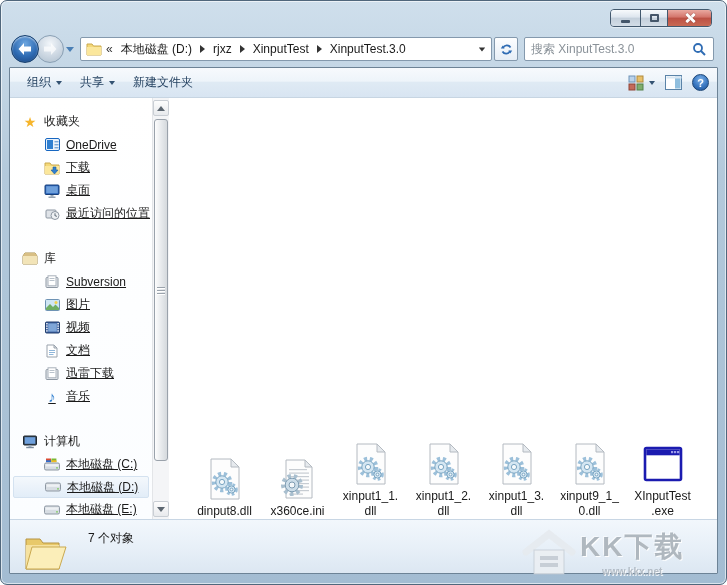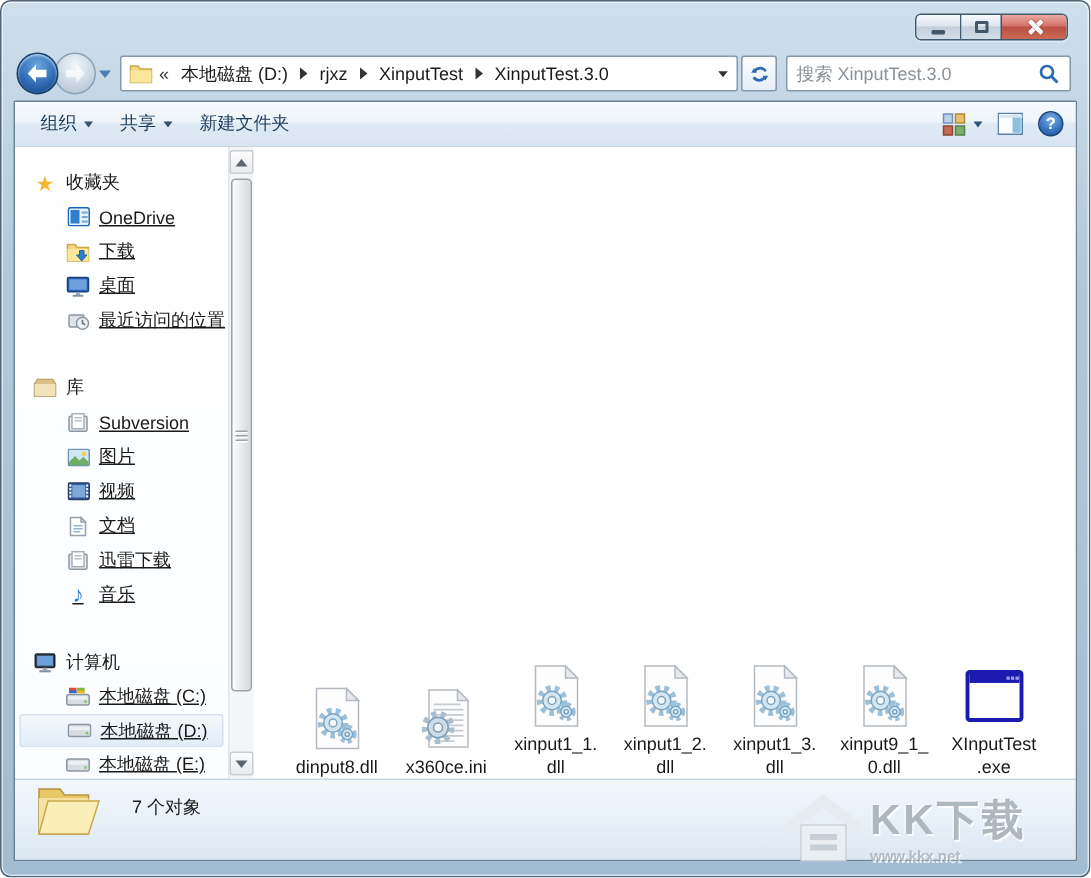--- a/index.html
+++ b/index.html
@@ -87,28 +87,28 @@
     align-items:center; justify-content:center; }
   .grip { width:8px; height:1px; background:#9aa2ab; box-shadow:0 1px 0 #fff; }
 
   
   .file-pane { flex:1; position:relative; padding:12px 0 0 19px; display:flex; align-items:flex-end; }
   .file-item { width:73px; flex:none; display:flex; flex-direction:column; align-items:center; }
   .file-icon { width:40px; height:44px; display:flex; align-items:center; justify-content:center; }
   .file-label { margin-top:3px; font-size:12px; line-height:15px; color:#1a1a1a; text-align:center; white-space:pre-line; }
 
   
-  .status-bar { height:54px; flex:none; display:flex; align-items:flex-start; gap:20px; padding-left:12px;
+  .status-bar { height:54px; flex:none; display:flex; align-items:flex-end; gap:20px; padding-left:12px;
     background:linear-gradient(180deg,#f2f7fc 0%,#e8f0f8 50%,#dce7f2 100%); border-top:1px solid #c8d6e4; }
   .status-text { font-size:12px; color:#1a1a1a; align-self:flex-start; margin-top:10px; }
 
   
   .watermark { position:absolute; right:6px; bottom:0; width:200px; height:64px; z-index:50; pointer-events:none;
     display:flex; align-items:center; }
-  .wm-text { display:flex; flex-direction:column; align-items:flex-start; margin-left:2px; }
+  .wm-text { display:flex; flex-direction:column; align-items:center; margin-left:2px; }
   .wm-title { font-size:28px; font-weight:bold; color:rgba(150,160,170,.75);
     text-shadow:1px 1px 0 rgba(255,255,255,.9), -1px -1px 0 rgba(255,255,255,.6); letter-spacing:2px; white-space:nowrap; }
   .wm-url { font-size:10px; font-weight:bold; color:rgba(165,175,185,.8); text-shadow:1px 1px 0 rgba(255,255,255,.8); }
 
   svg { display:block; }
 </style>
 </head>
 <body>
 
 <div class="window">

